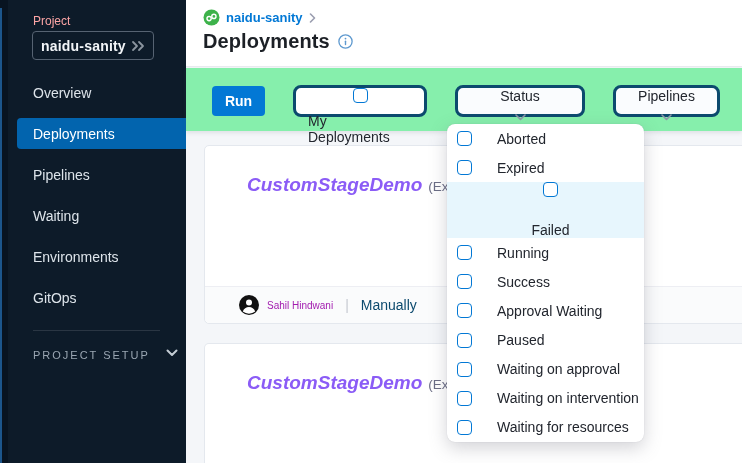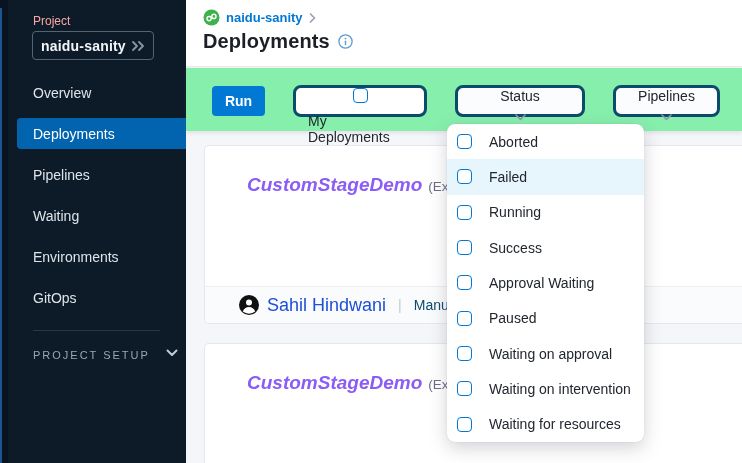--- a/index.html
+++ b/index.html
@@ -42,31 +42,31 @@
 
   .content { position:absolute; left:0; top:131px; width:556px; height:332px; }
   .card { position:relative; margin:0 -6px 0 18px; background:#fff; border:1px solid #e4e8ee; border-radius:5px; }
   .card1 { margin-top:14px; height:179px; }
   .card2 { margin-top:19px; height:170px; border-bottom:none; }
   .card-title-row { padding:28px 0 0 42px; display:flex; align-items:baseline; gap:6px; white-space:nowrap; overflow:hidden; }
   .card-title { font-size:19px; font-weight:700; color:#8b5cf6;font-style:italic; }
   .card-sub { font-size:13.5px; color:#6b6d85; }
   .card-footer { position:absolute; left:0; right:0; bottom:0; height:37px; background:#fafbfc;
      border-top:1px solid #edeef3; border-radius:0 0 5px 5px; display:flex; align-items:center; padding-left:34px; gap:8px; }
-  .foot-name { font-size:18px; color:#1d4ed8; }
+  .foot-name { font-size:10px; color:#a21caf; }
   .foot-sep { color:#c6cad1; font-size:14px; padding:0 4px; }
   .foot-trigger { font-size:14px; color:#0c4a6e; }
 
   
   .menu { position:absolute; left:447px; top:124px; width:197px; height:318px; background:#fff; border-radius:8px;
      box-shadow:0 0 1px rgba(40,41,61,.2), 0 6px 18px rgba(96,97,112,.28); z-index:30;
      display:flex; flex-direction:column; overflow:hidden; }
-  .menu-item { flex:1; display:flex; align-items:center; gap:17px; padding-left:10px; cursor:pointer;
+  .menu-item { flex:1; display:flex; align-items:center; gap:25px; padding-left:10px; cursor:pointer;
      font-size:14px; color:#22262e; }
-  .menu-item.highlighted { background:#e7f6fd; }
+  .menu-item.highlighted { background:#e7f6fd;flex-direction:column; }
 
   .icon { display:inline-flex; flex:0 0 auto; }
 </style>
 </head>
 <body>
 
 <div class="page">
 
   <nav class="sidebar">
     <div class="rail">
@@ -195,20 +195,24 @@
       </div>
 
     </div>
   </div>
 
   <div class="menu">
     <div class="menu-item">
         <span class="chk"></span>
         <span>Aborted</span>
       </div>
+    <div class="menu-item">
+        <span class="chk"></span>
+        <span>Expired</span>
+      </div>
     <div class="menu-item highlighted">
         <span class="chk"></span>
         <span>Failed</span>
       </div>
     <div class="menu-item">
         <span class="chk"></span>
         <span>Running</span>
       </div>
     <div class="menu-item">
         <span class="chk"></span>

